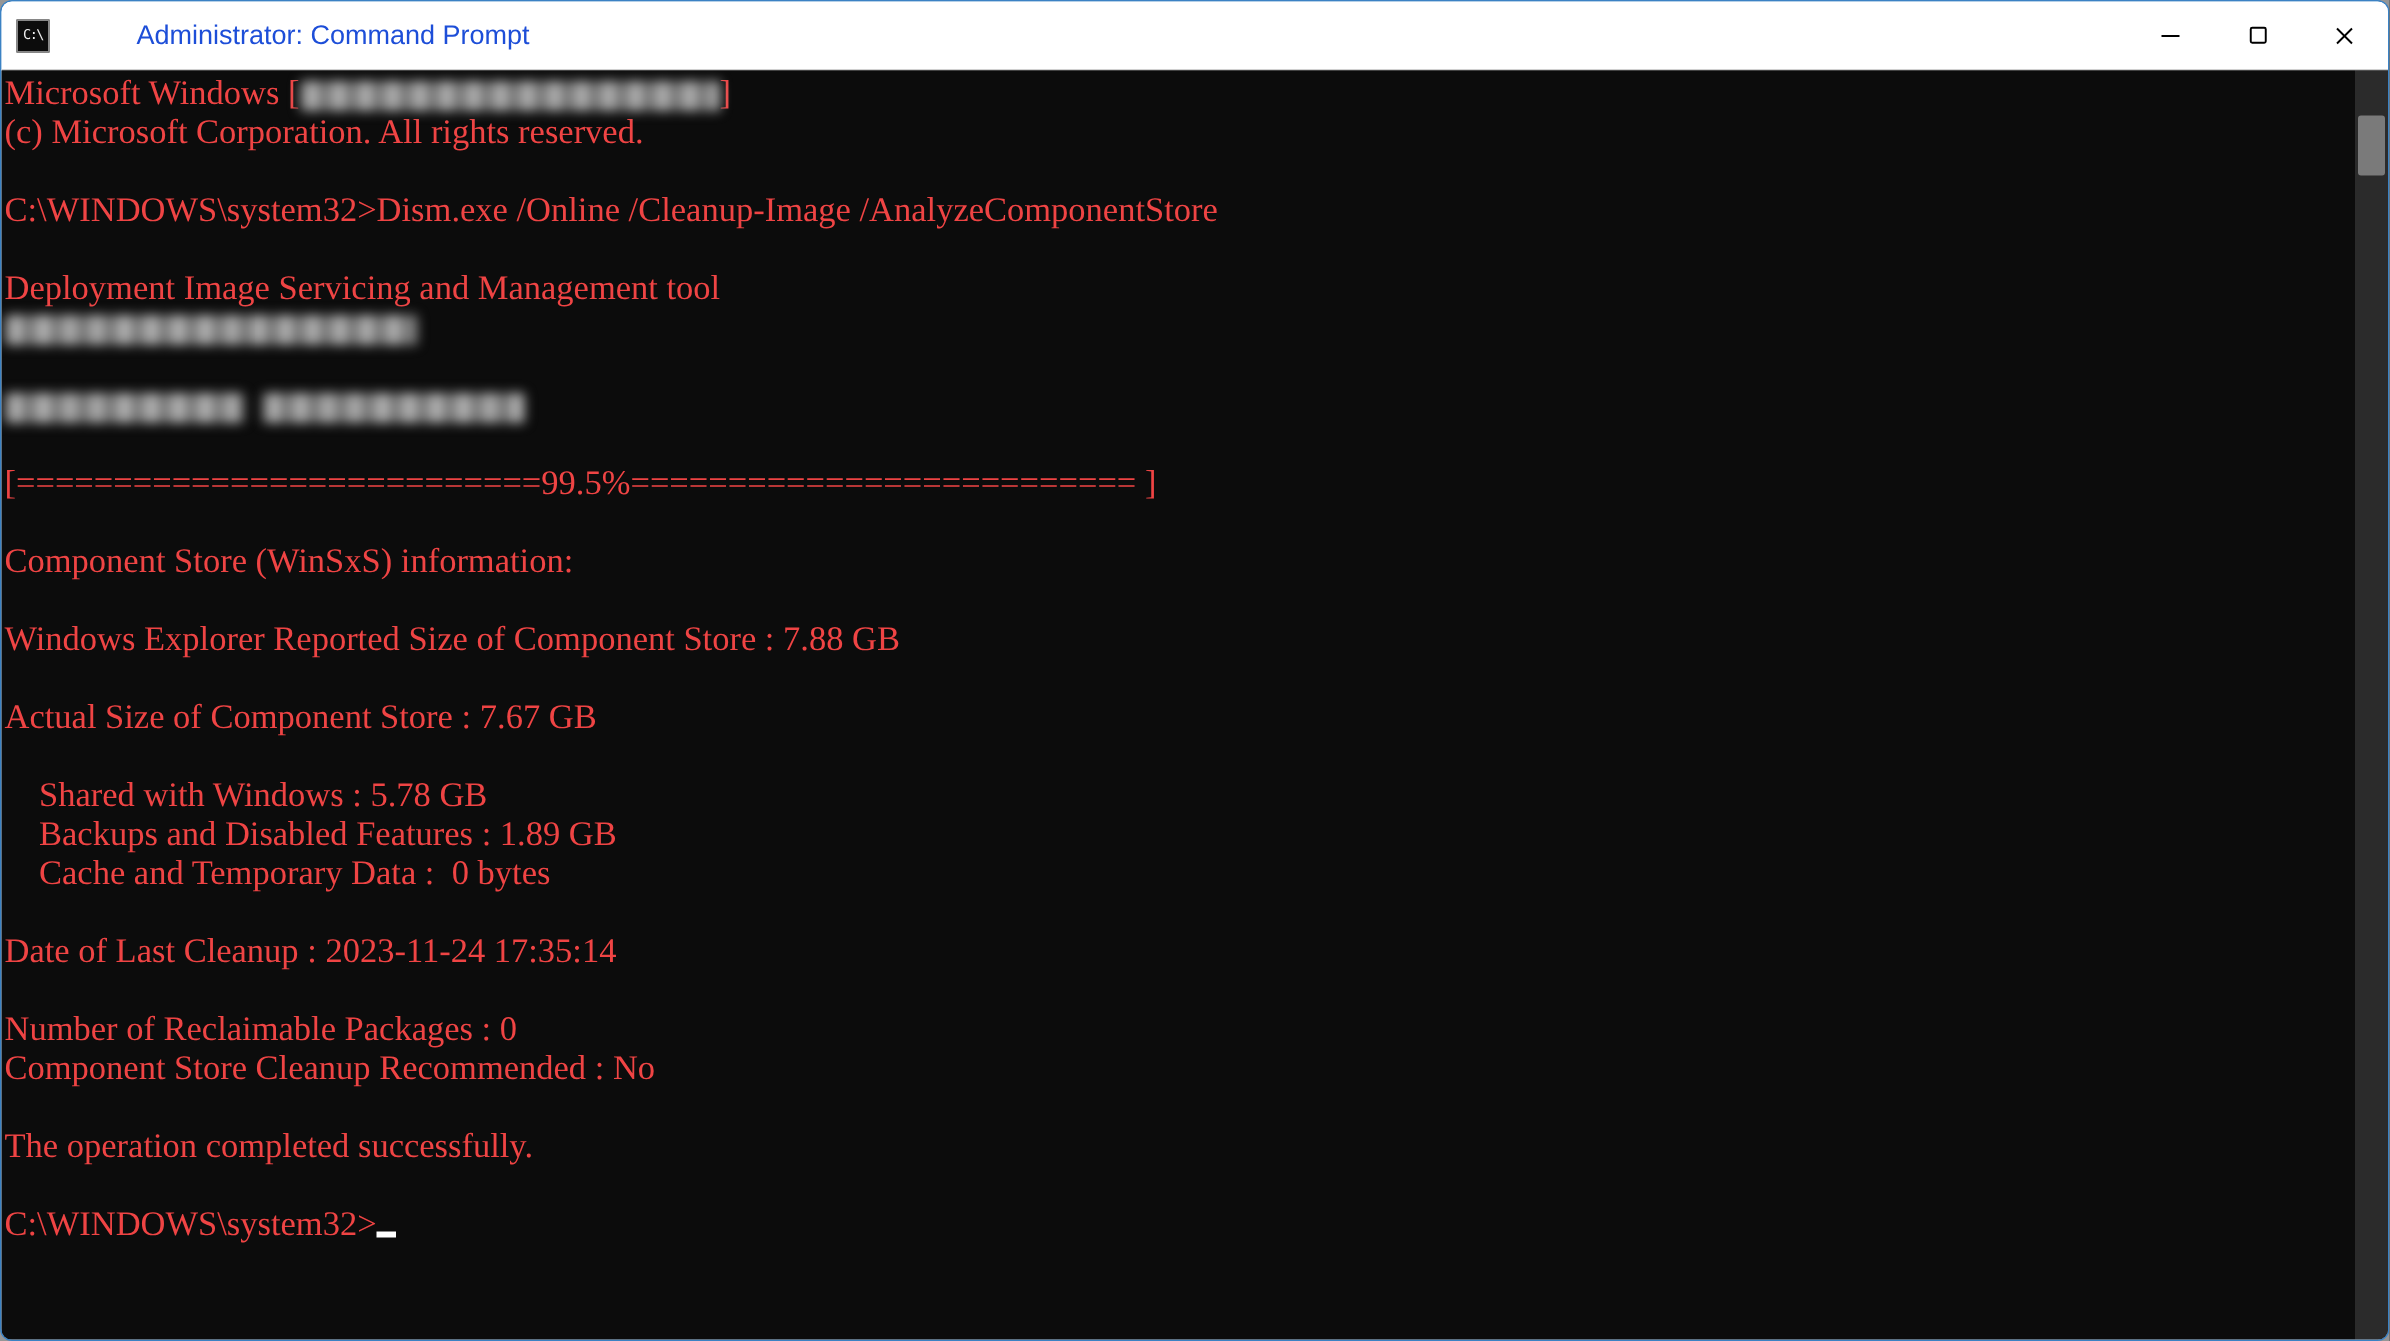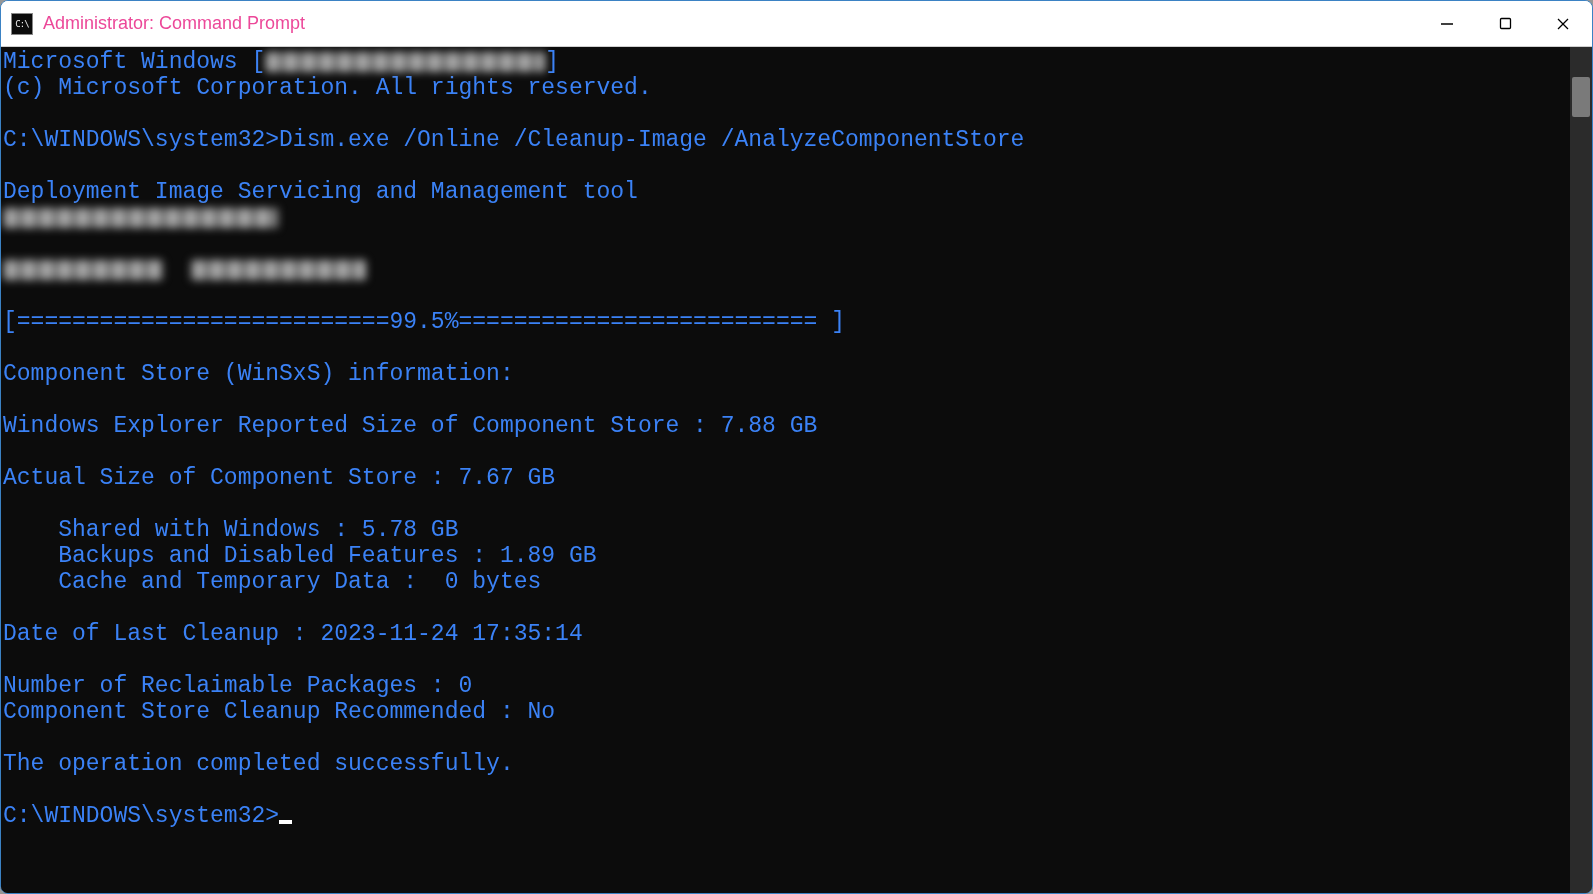--- a/index.html
+++ b/index.html
@@ -22,40 +22,40 @@
   }
   .app-icon {
     width: 22px; height: 22px;
     background: #0c0c0c;
     border: 1px solid #888;
     margin-right: 10px;
     position: relative;
     display:flex; align-items:center; justify-content:center;
   }
   .app-icon span { color:#eee; font-size:9px; font-family:Consolas, monospace; letter-spacing:-1px;}
-  .title-text { font-size: 18px; color: #ec4899; }
+  .title-text { font-size: 18px; color: #1d4ed8; margin-left: 48px; }
   .win-controls { margin-left: auto; display: flex; height: 100%; }
   .win-btn {
     width: 58px; height: 100%;
     display: flex; align-items: center; justify-content: center;
     font-size: 16px; color: #000;
   }
   .win-btn svg { stroke: currentColor; }
 
   .console-wrap {
     flex: 1;
     display: flex;
     background: #0c0c0c;
     position: relative;
   }
   .console {
     flex: 1;
     background: #0c0c0c;
-    color: #3b82f6;
-    font-family: Liberation Mono, monospace;
+    color: #ef4444;
+    font-family: Liberation Serif, serif;
     font-size: 23px;
     line-height: 26px;
     padding: 2px 2px 2px 2px;
     white-space: pre;
     overflow: hidden;
   }
   .redact {
     display: inline-block;
     background: repeating-linear-gradient(90deg,#8f8f8f 0 6px,#b8b8b8 6px 12px,#6e6e6e 12px 18px);
     filter: blur(4px);

